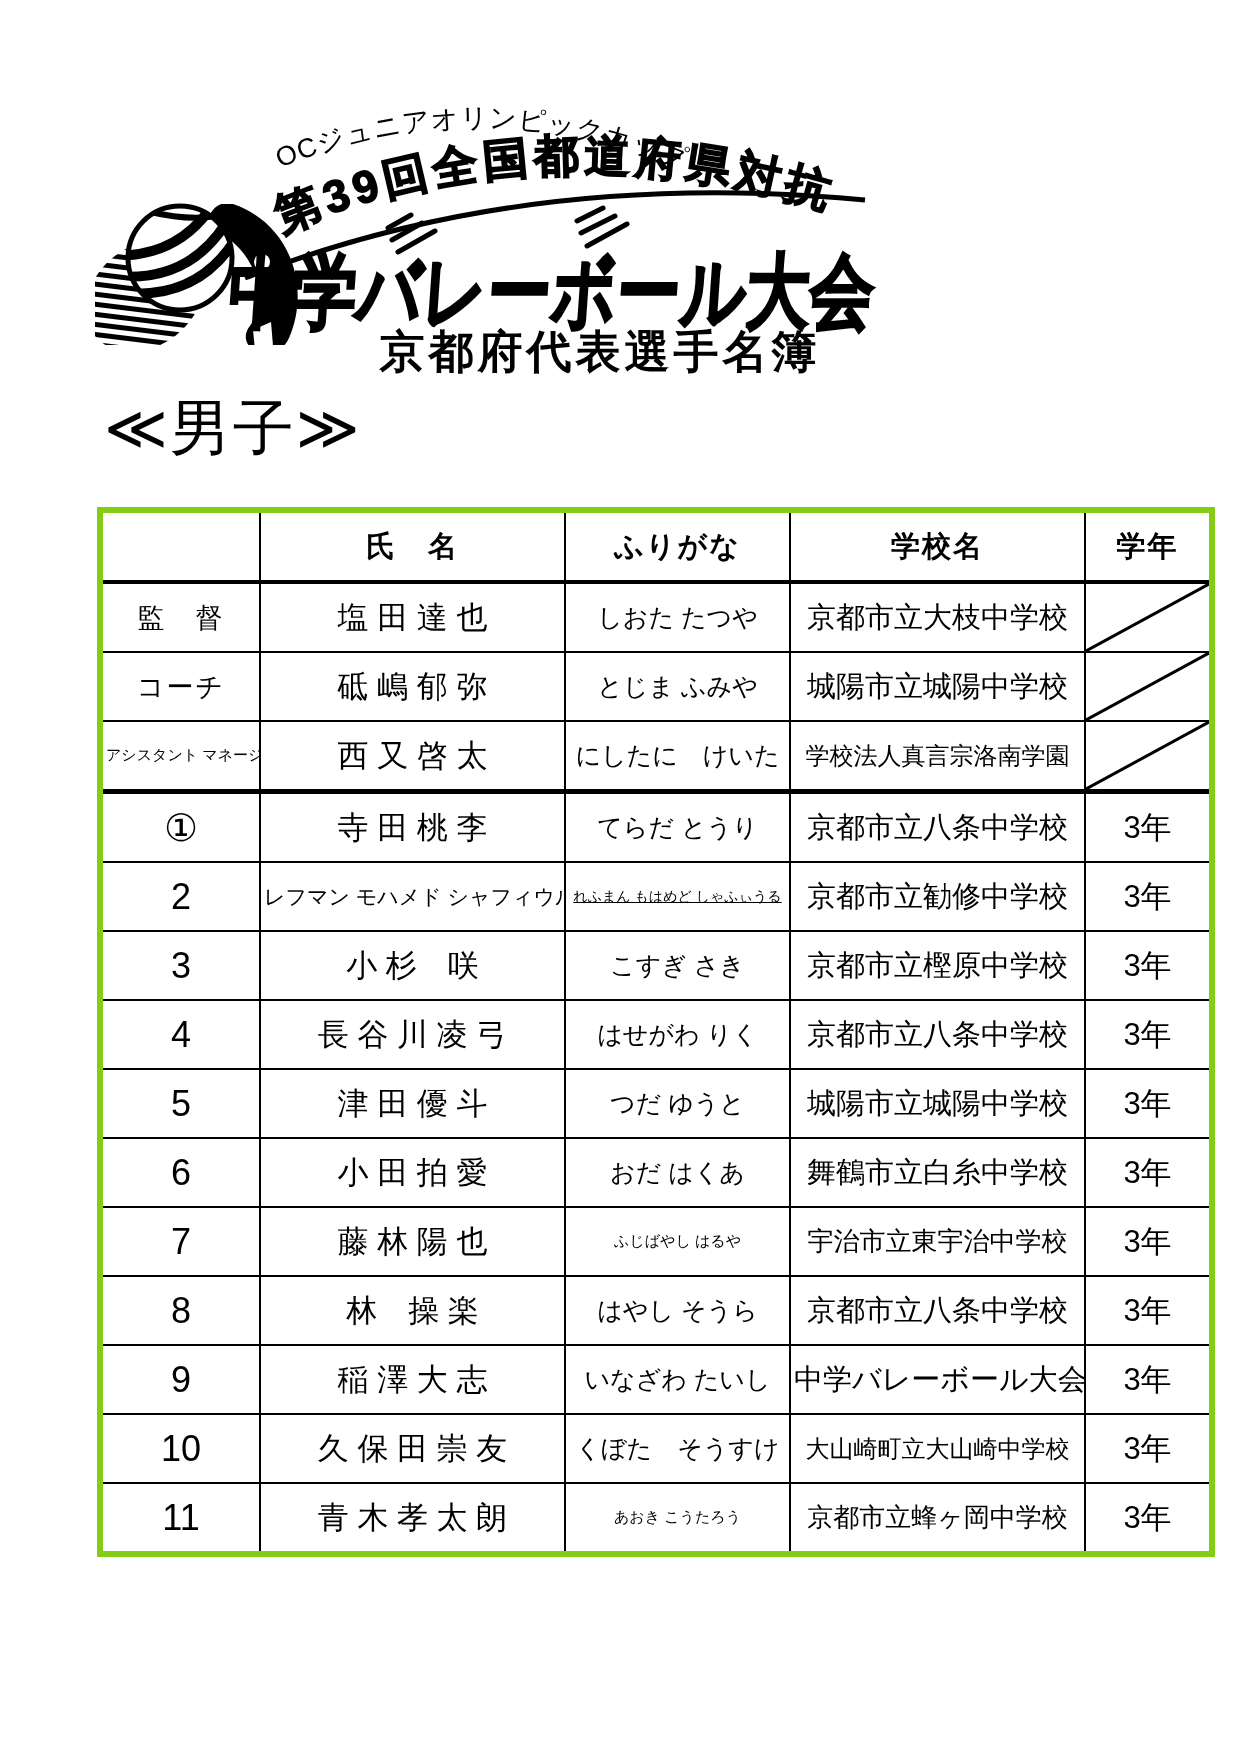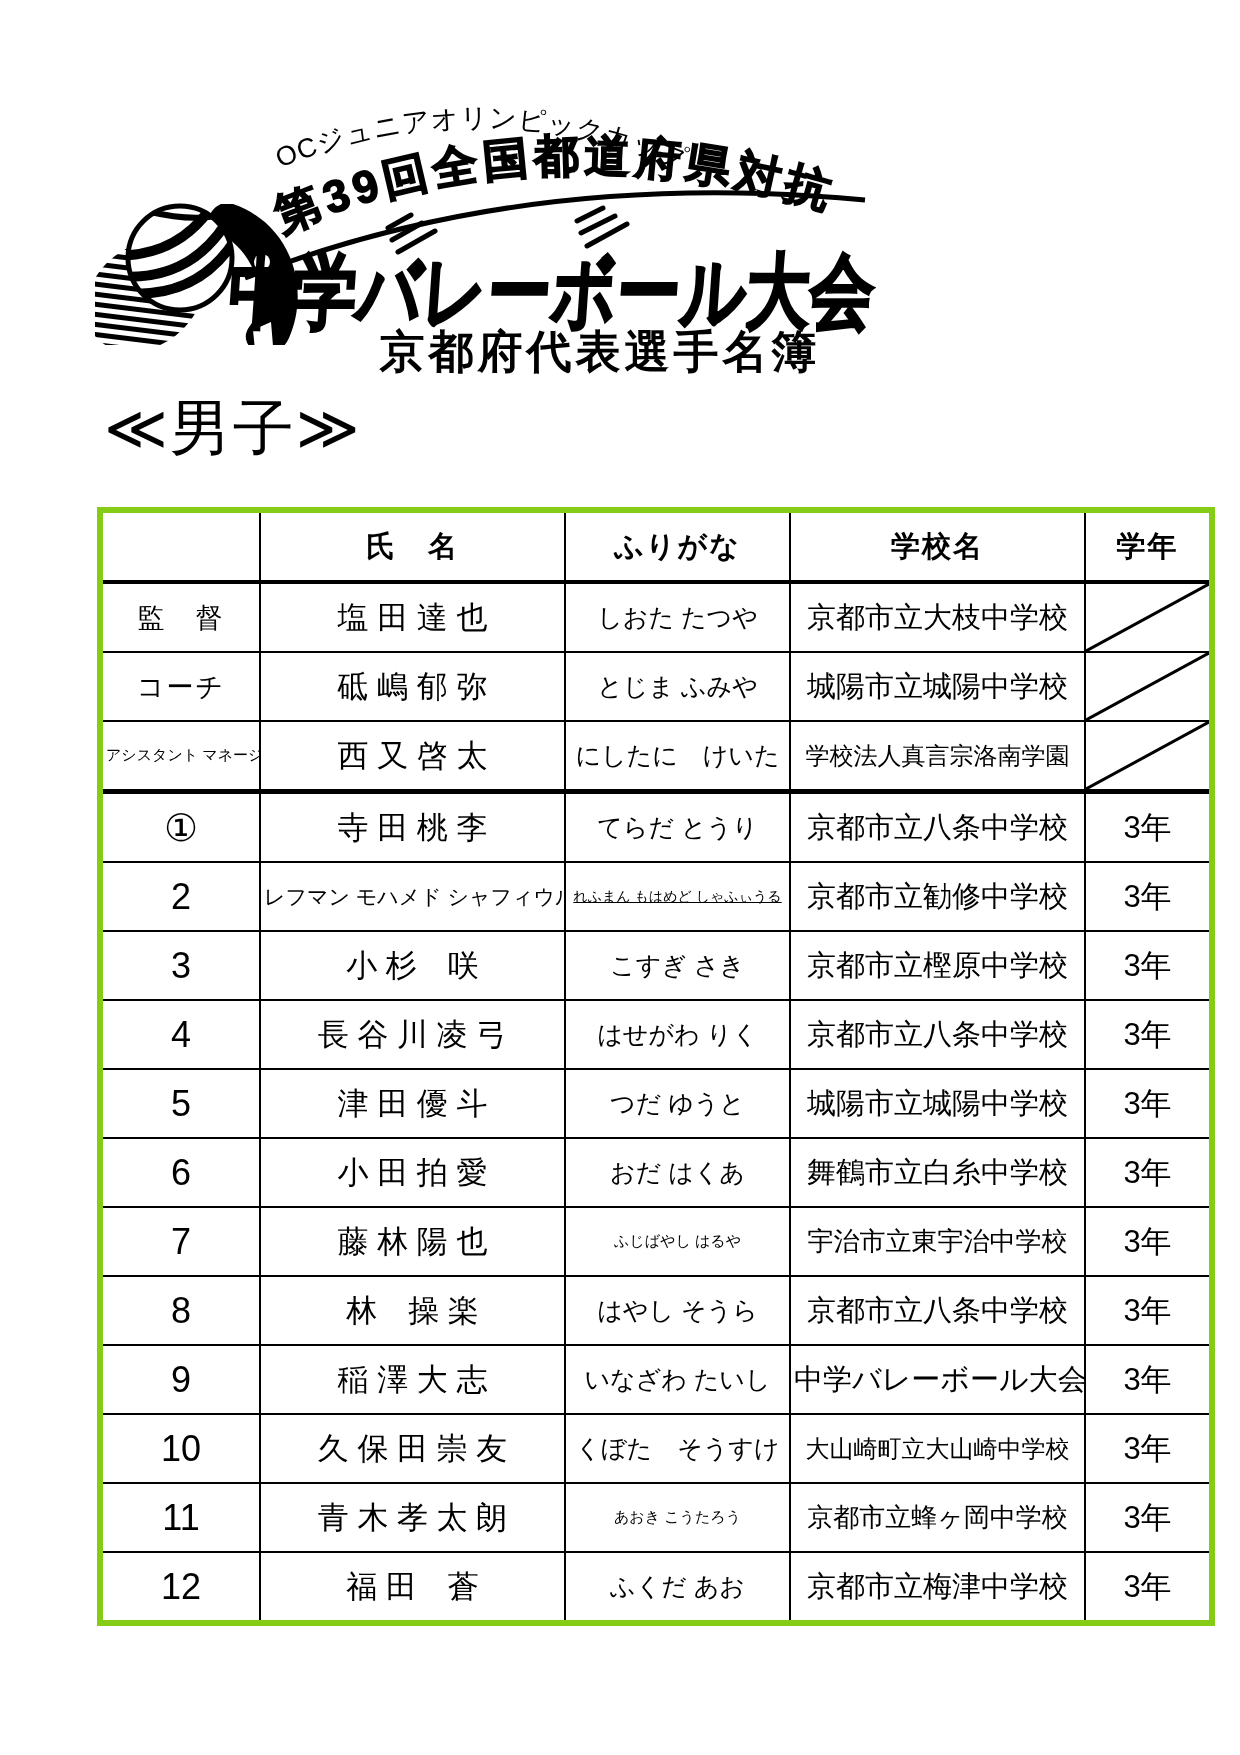--- a/index.html
+++ b/index.html
@@ -220,22 +220,15 @@
           <td class="c-school fit-xs">大山崎町立大山崎中学校</td>
           <td class="c-grade">3年</td>
         </tr>
         <tr>
           <td class="c-num">11</td>
           <td class="c-name">青 木 孝 太 朗</td>
           <td class="c-furi fit-s">あおき こうたろう</td>
           <td class="c-school fit-s">京都市立蜂ヶ岡中学校</td>
           <td class="c-grade">3年</td>
         </tr>
-        <tr>
-          <td class="c-num">12</td>
-          <td class="c-name">福 田　蒼</td>
-          <td class="c-furi">ふくだ あお</td>
-          <td class="c-school">京都市立梅津中学校</td>
-          <td class="c-grade">3年</td>
-        </tr>
       </tbody>
   </table>
 </div>
 
 </body></html>

